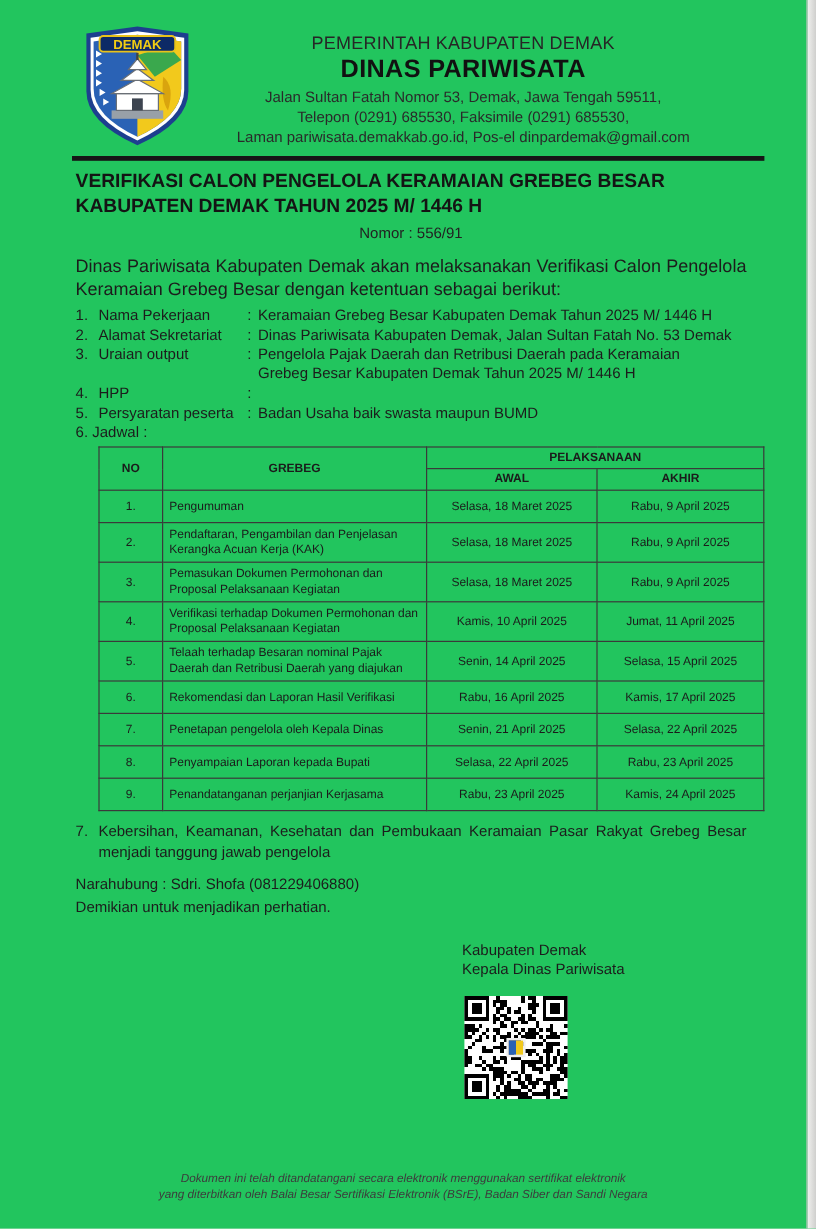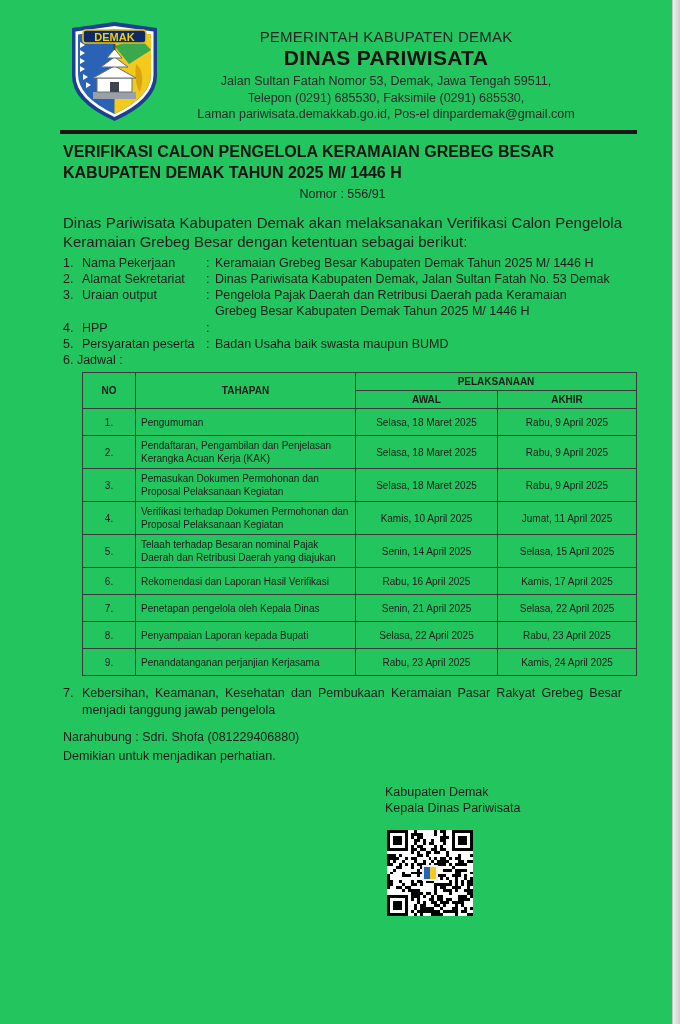--- a/index.html
+++ b/index.html
@@ -145,21 +145,21 @@
     <table>
       <colgroup>
           <col style="width:53px">
           <col style="width:220px">
           <col style="width:142px">
           <col style="width:139px">
         </colgroup>
       <thead>
         <tr>
           <th rowspan="2">NO</th>
-          <th rowspan="2">TAHAPAN</th>
+          <th rowspan="2">GREBEG</th>
           <th colspan="2">PELAKSANAAN</th>
         </tr>
         <tr>
           <th>AWAL</th>
           <th>AKHIR</th>
         </tr>
       </thead>
       <tbody>
 
           <tr>
@@ -552,15 +552,19 @@
             <rect x="0" y="22" width="7" height="7" fill="#000"></rect>
             <rect x="1" y="23" width="5" height="5" fill="#fff"></rect>
             <rect x="2" y="24" width="3" height="3" fill="#000"></rect>
           </svg>
         <div class="qr-emblem"></div>
       </div>
 
     </div>
   </div>
 
+  <div class="doc-footer">
+    <div>Dokumen ini telah ditandatangani secara elektronik menggunakan sertifikat elektronik</div>
+    <div>yang diterbitkan oleh Balai Besar Sertifikasi Elektronik (BSrE), Badan Siber dan Sandi Negara</div>
+  </div>
 
   <div class="photo-edge"></div>
 </div>
 
 </body></html>

